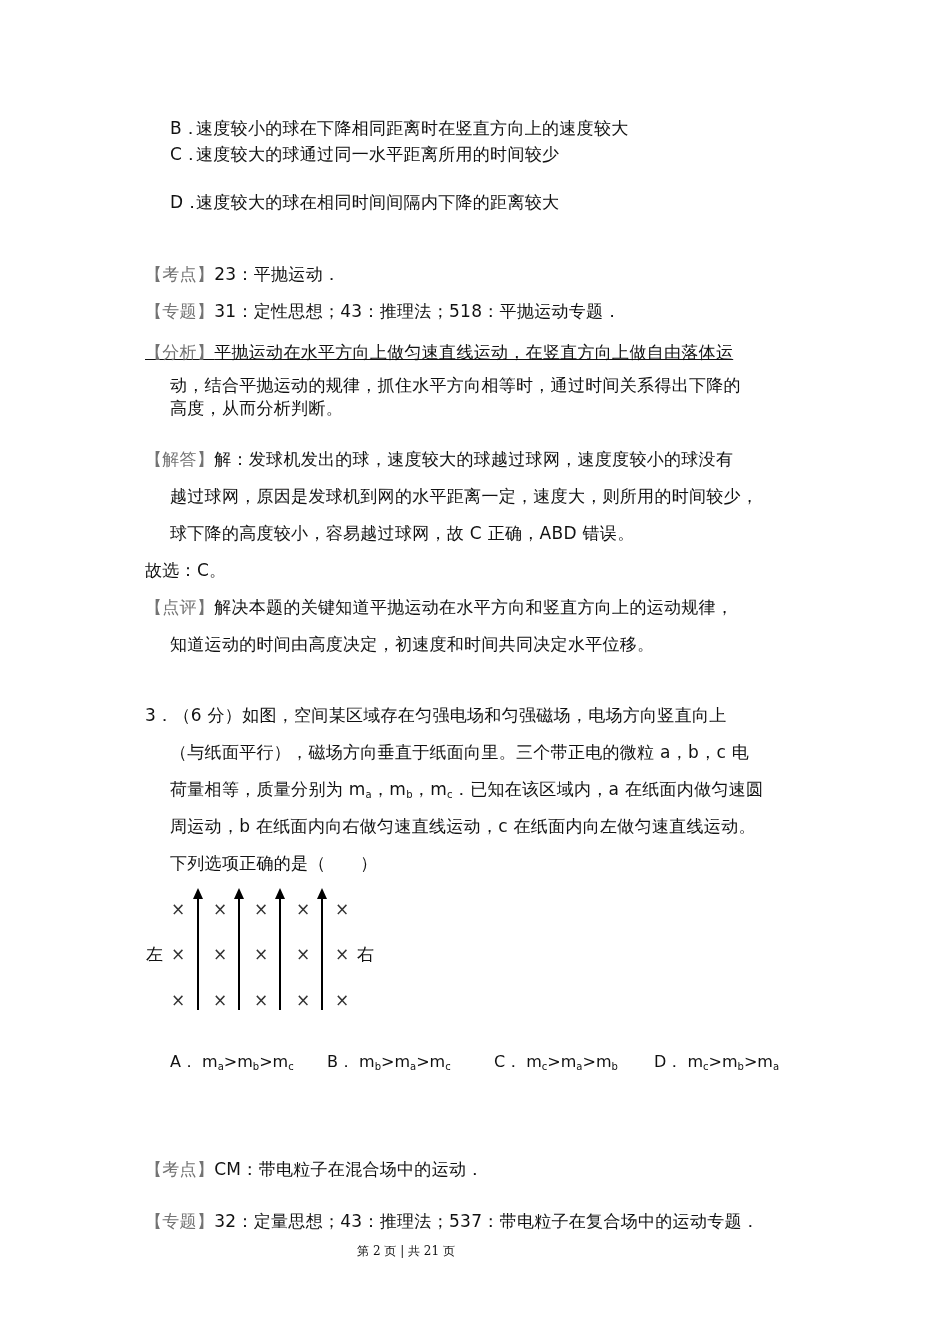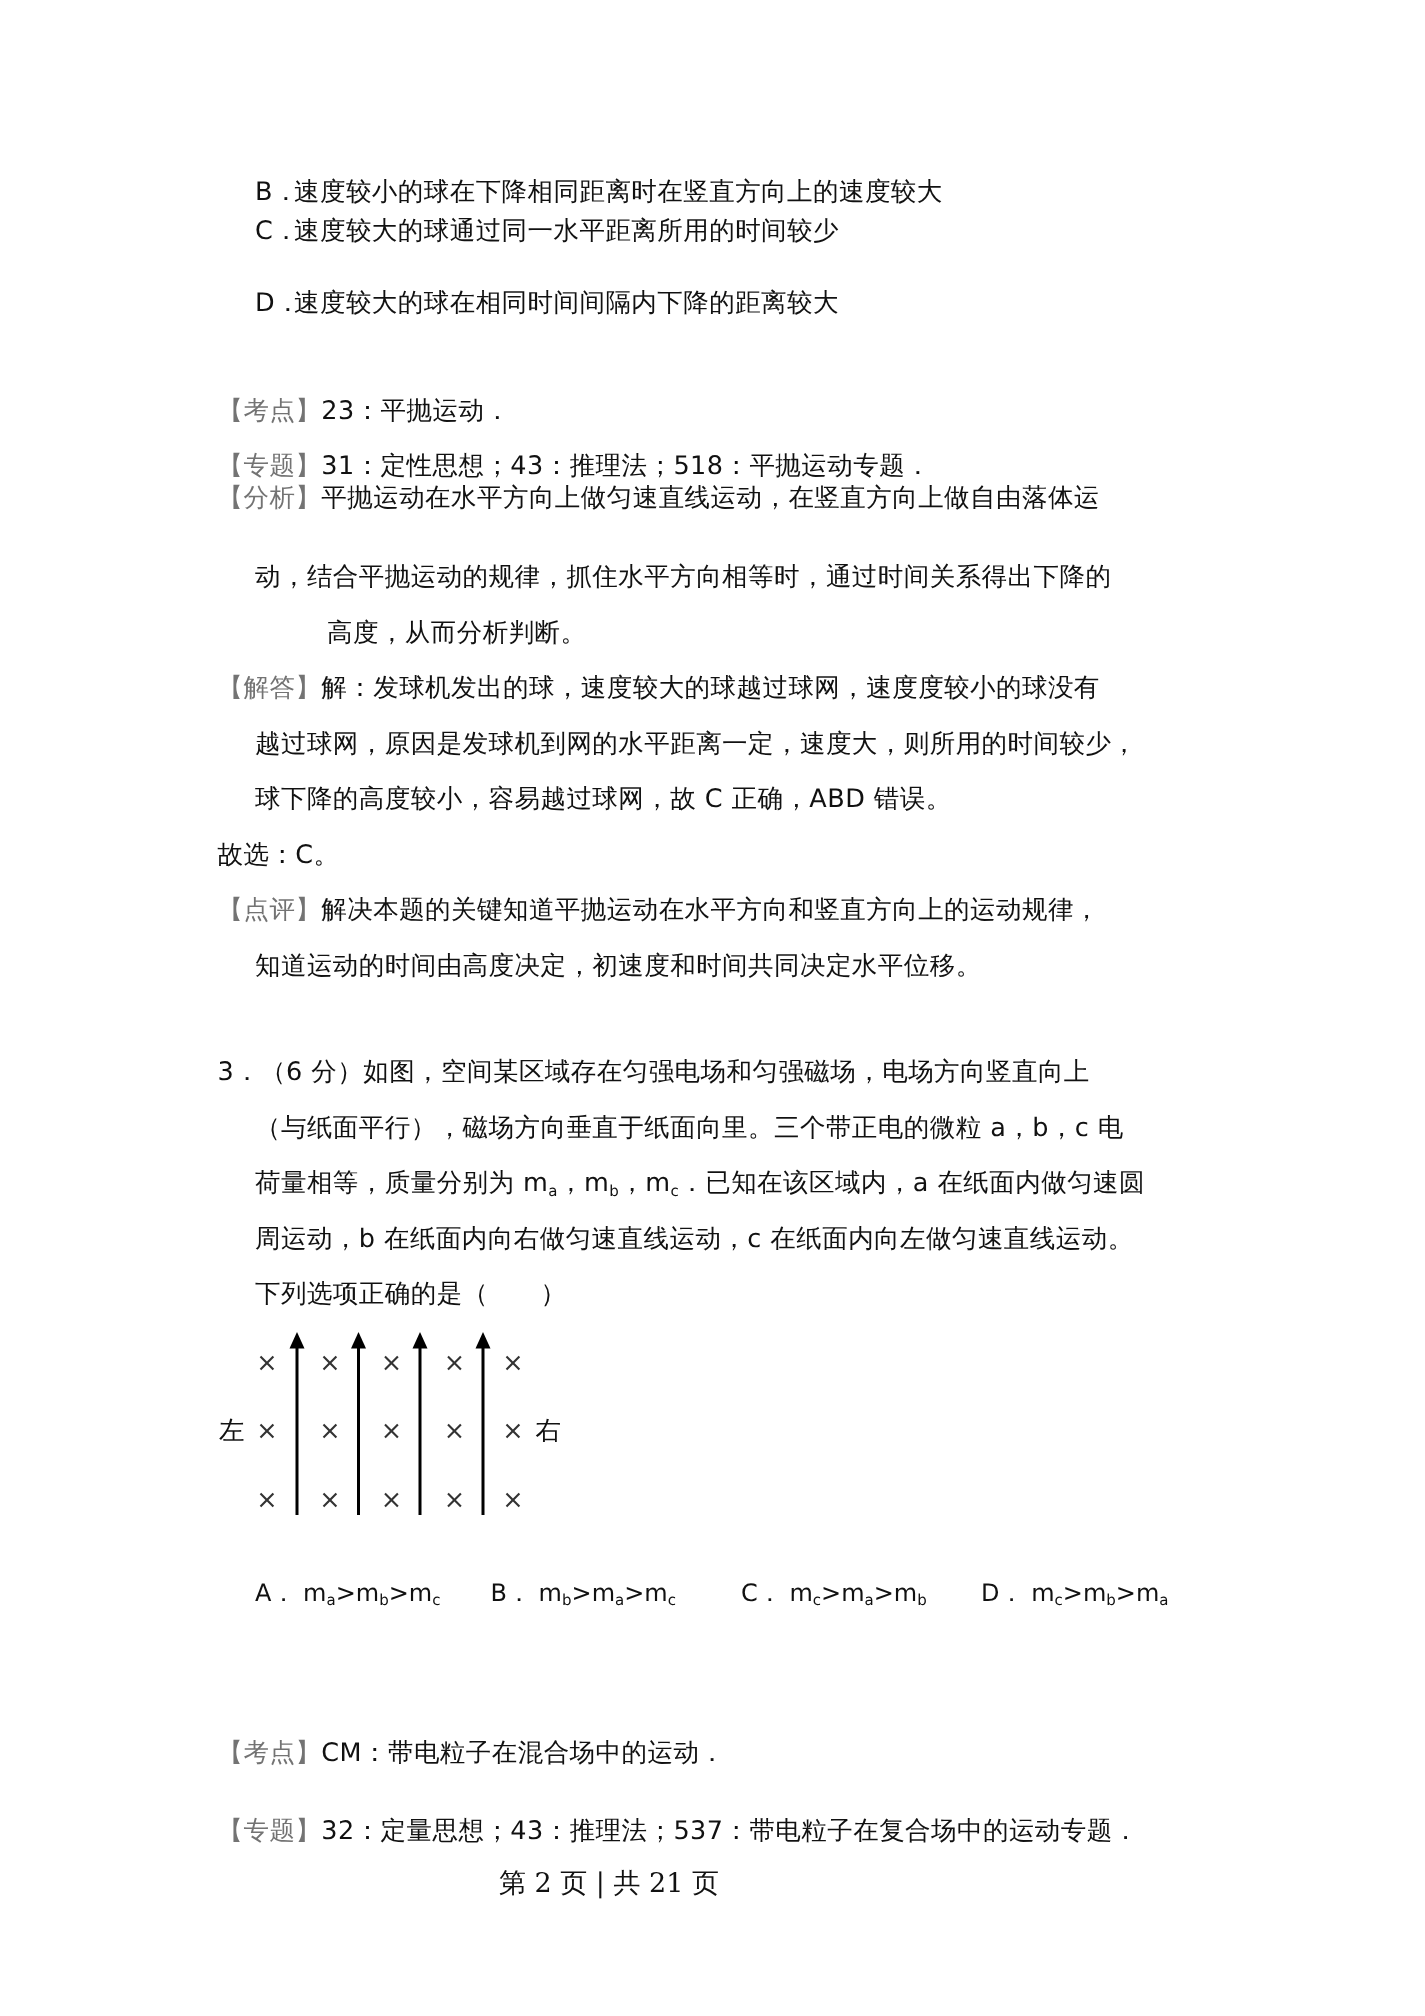--- a/index.html
+++ b/index.html
@@ -9,46 +9,46 @@
   .tag { color: #737373; }
   .opt-label { display: inline-block; width: 26px; }
   sub { font-size: 10px; vertical-align: -3px; }
   .diagram { position: absolute; left: 140px; top: 885px; width: 260px; height: 135px; }
   .x { position: absolute; font-size: 17px; color: #333; width: 20px; text-align: center; line-height: 20px; }
   .arrow { position: absolute; width: 1.5px; background: #000; top: 12px; height: 113px; }
   .arrow::before { content: ""; position: absolute; left: -4.5px; top: -9px; border-left: 5.25px solid transparent; border-right: 5.25px solid transparent; border-bottom: 11px solid #000; }
   .side-label { position: absolute; font-size: 17px; line-height: 20px; }
   .choices { position: absolute; left: 170px; top: 1050px; font-size: 16px; line-height: 24px; white-space: nowrap; }
   .choice { display: inline-block; }
-  .footer { position: absolute; top: 1243px; left: 0; width: 812px; text-align: center; font-size: 18px; font-family: "DejaVu Serif", serif; }
+  .footer { position: absolute; top: 1243px; left: 0; width: 812px; text-align: center; font-size: 12px; font-family: "DejaVu Serif", serif; }
 </style>
 </head>
 <body>
 
 <div class="line" style="left:170px; top:116px;">
   <span class="opt-label">B．</span><span>速度较小的球在下降相同距离时在竖直方向上的速度较大</span>
 </div>
 <div class="line" style="left:170px; top:142px;">
   <span class="opt-label">C．</span><span>速度较大的球通过同一水平距离所用的时间较少</span>
 </div>
 <div class="line" style="left:170px; top:190px;">
   <span class="opt-label">D．</span><span>速度较大的球在相同时间间隔内下降的距离较大</span>
 </div>
 
 <div class="line" style="left:145px; top:262px;">
   <span class="tag">【考点】</span><span>23：平抛运动．</span>
 </div>
 <div class="line" style="left:145px; top:299px;">
   <span class="tag">【专题】</span><span>31：定性思想；43：推理法；518：平抛运动专题．</span>
 </div>
-<div class="line" style="left:145px; top:320px;">
+<div class="line" style="left:145px; top:340px;text-decoration:underline;">
   <span class="tag">【分析】</span><span>平抛运动在水平方向上做匀速直线运动，在竖直方向上做自由落体运</span>
 </div>
 <div class="line" style="left:170px; top:373px;">动，结合平抛运动的规律，抓住水平方向相等时，通过时间关系得出下降的</div>
-<div class="line" style="left:170px; top:410px;margin-left:48px;">高度，从而分析判断。</div>
+<div class="line" style="left:170px; top:396px;">高度，从而分析判断。</div>
 
 <div class="line" style="left:145px; top:447px;">
   <span class="tag">【解答】</span><span>解：发球机发出的球，速度较大的球越过球网，速度度较小的球没有</span>
 </div>
 <div class="line" style="left:170px; top:484px;">越过球网，原因是发球机到网的水平距离一定，速度大，则所用的时间较少，</div>
 <div class="line" style="left:170px; top:521px;">球下降的高度较小，容易越过球网，故 C 正确，ABD 错误。</div>
 <div class="line" style="left:145px; top:558px;">故选：C。</div>
 
 <div class="line" style="left:145px; top:595px;">
   <span class="tag">【点评】</span><span>解决本题的关键知道平抛运动在水平方向和竖直方向上的运动规律，</span>

